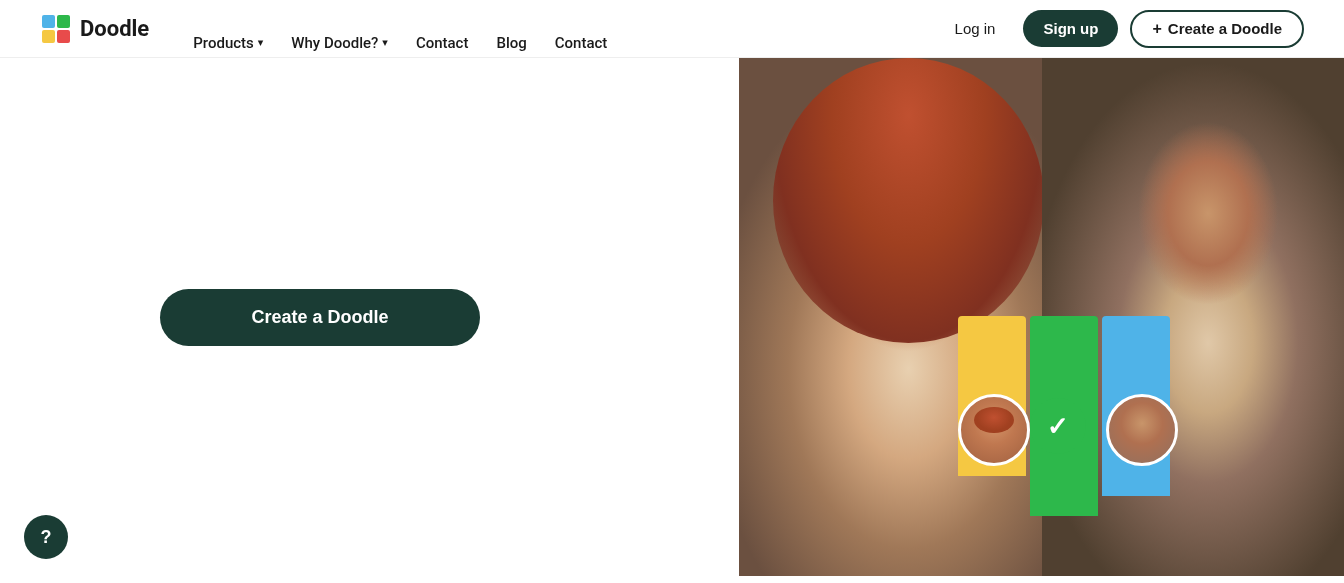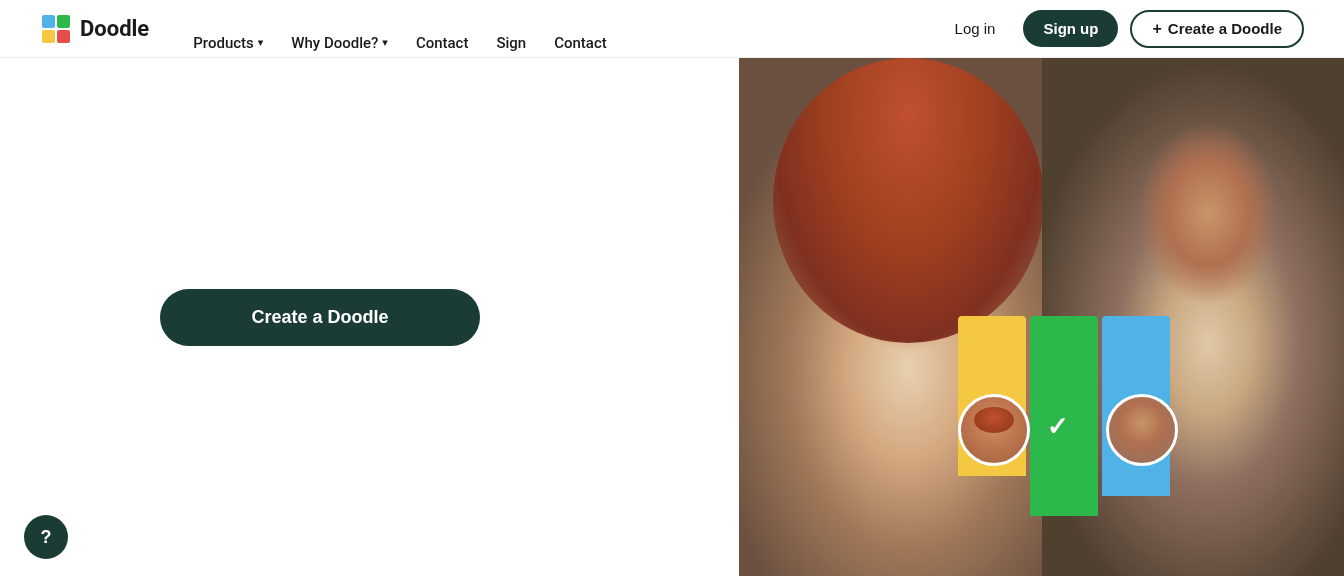--- a/index.html
+++ b/index.html
@@ -293,21 +293,21 @@
       <span class="chevron-icon">▾</span>
     </a>
     <a class="nav-link">
       <span>Why Doodle?</span>
       <span class="chevron-icon">▾</span>
     </a>
     <a class="nav-link">
       <span>Contact</span>
     </a>
     <a class="nav-link">
-      <span>Sign</span>
+      <span>Blog</span>
     </a>
     <a class="nav-link">
       <span>Contact</span>
     </a>
   </div>
 
   <div class="nav-right">
     <button class="btn-login">Log in</button>
     <button class="btn-signup">Sign up</button>
     <button class="btn-create-doodle">

